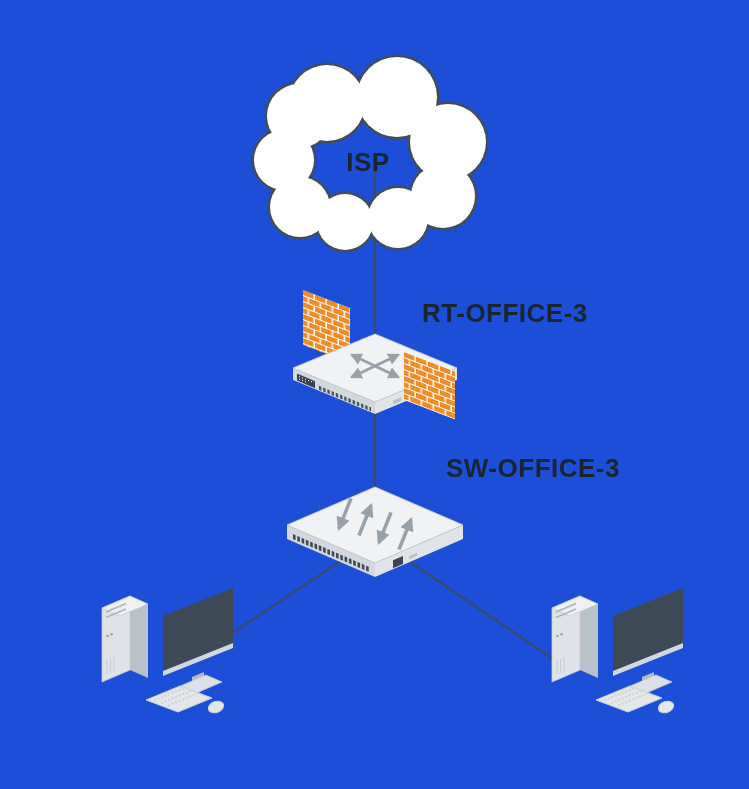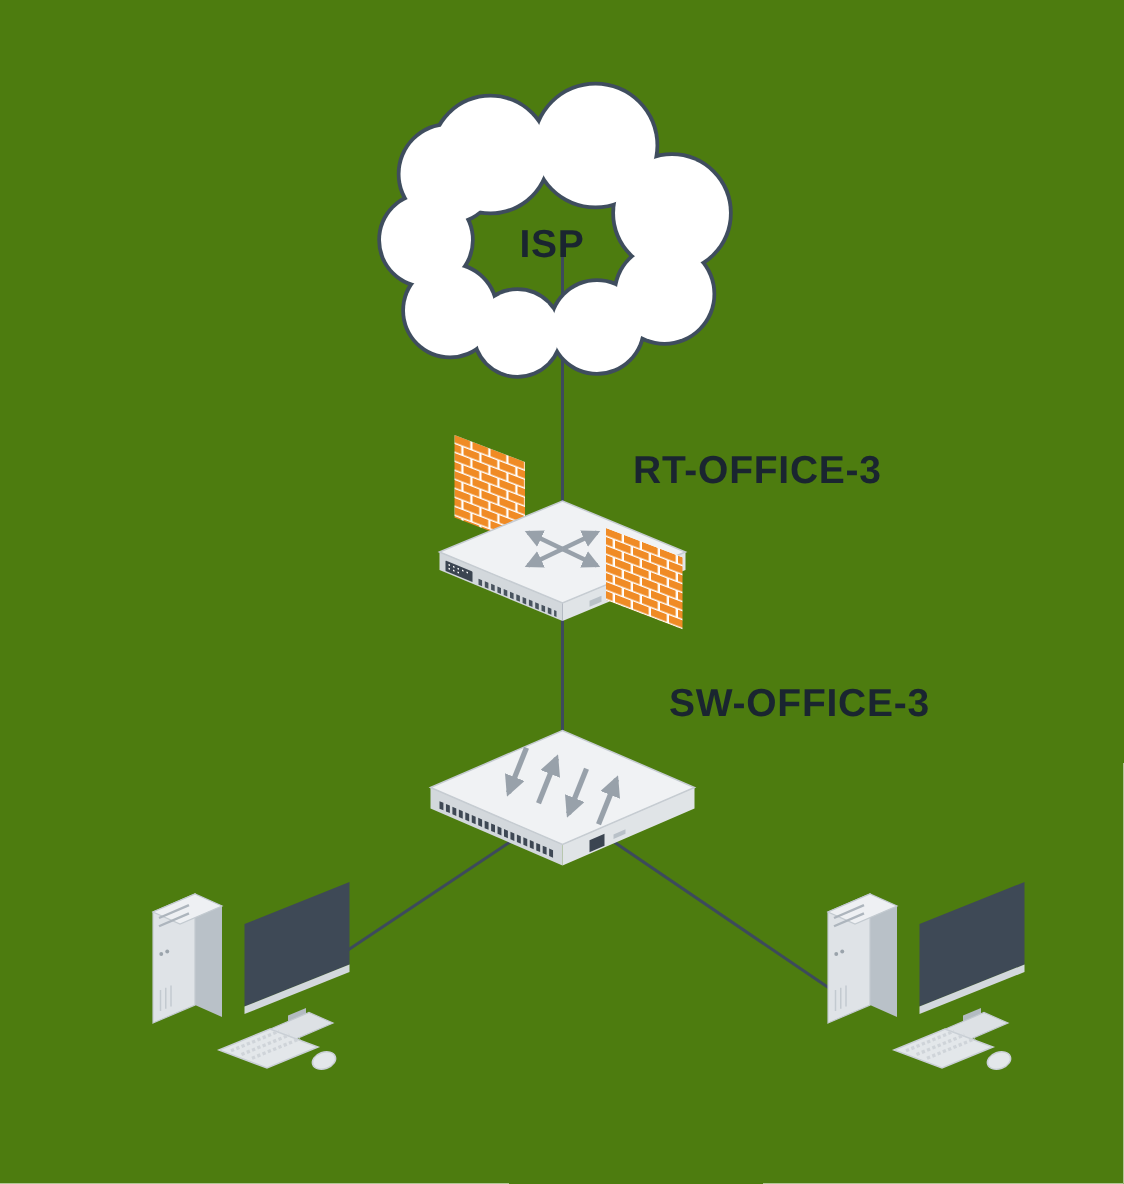--- a/index.html
+++ b/index.html
@@ -1,17 +1,17 @@
 <!DOCTYPE html>
 <html><head>
 <meta charset="utf-8">
 <style>
   html,body{margin:0;padding:0;background:#ffffff;}
   body{width:749px;height:789px;overflow:hidden;font-family:"Liberation Sans",sans-serif;}
-  .canvas{position:relative;width:749px;height:789px;background:#4d7c0f;}
+  .canvas{position:relative;width:749px;height:789px;background:#1d4ed8;}
   .node-label{font-family:"Liberation Sans",sans-serif;font-weight:700;font-size:26px;letter-spacing:0.5px;fill:#1a2530;}
   .cloud-label{font-family:"Liberation Sans",sans-serif;font-weight:700;font-size:26px;letter-spacing:0.5px;fill:#1a2530;}
 </style>
 </head>
 <body>
 
 <div class="canvas">
 <svg width="749" height="789" viewBox="0 0 749 789" xmlns="http://www.w3.org/2000/svg">
 
   <defs>

